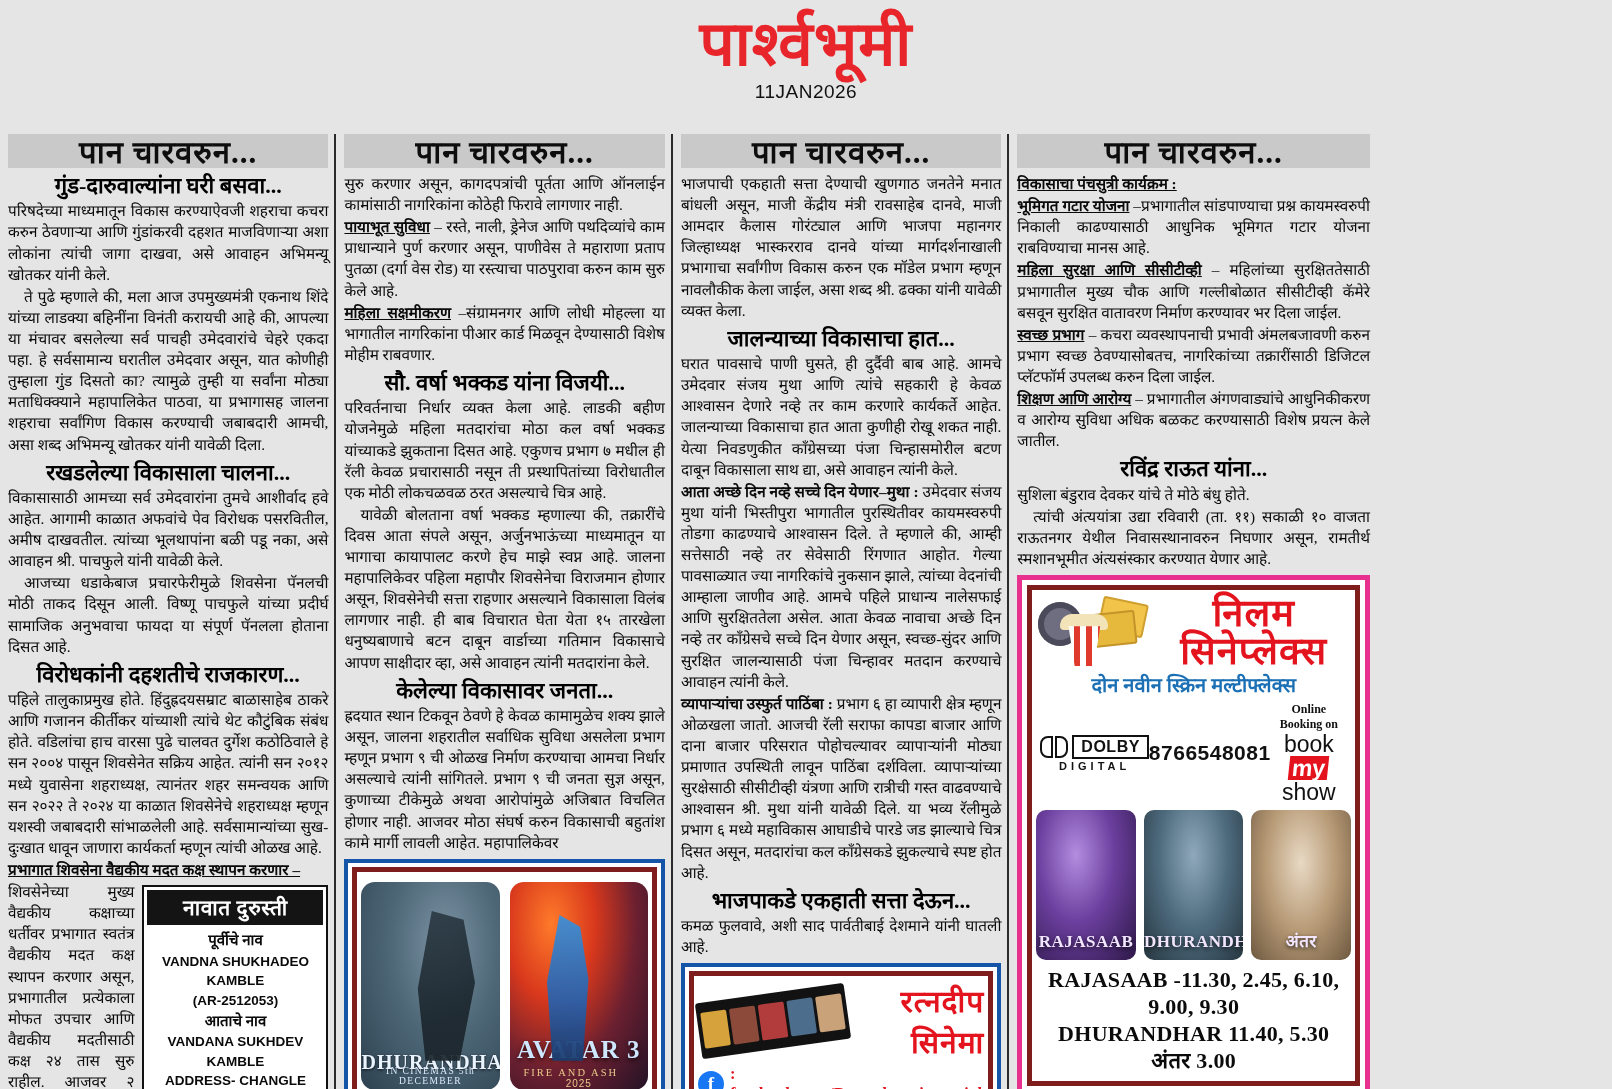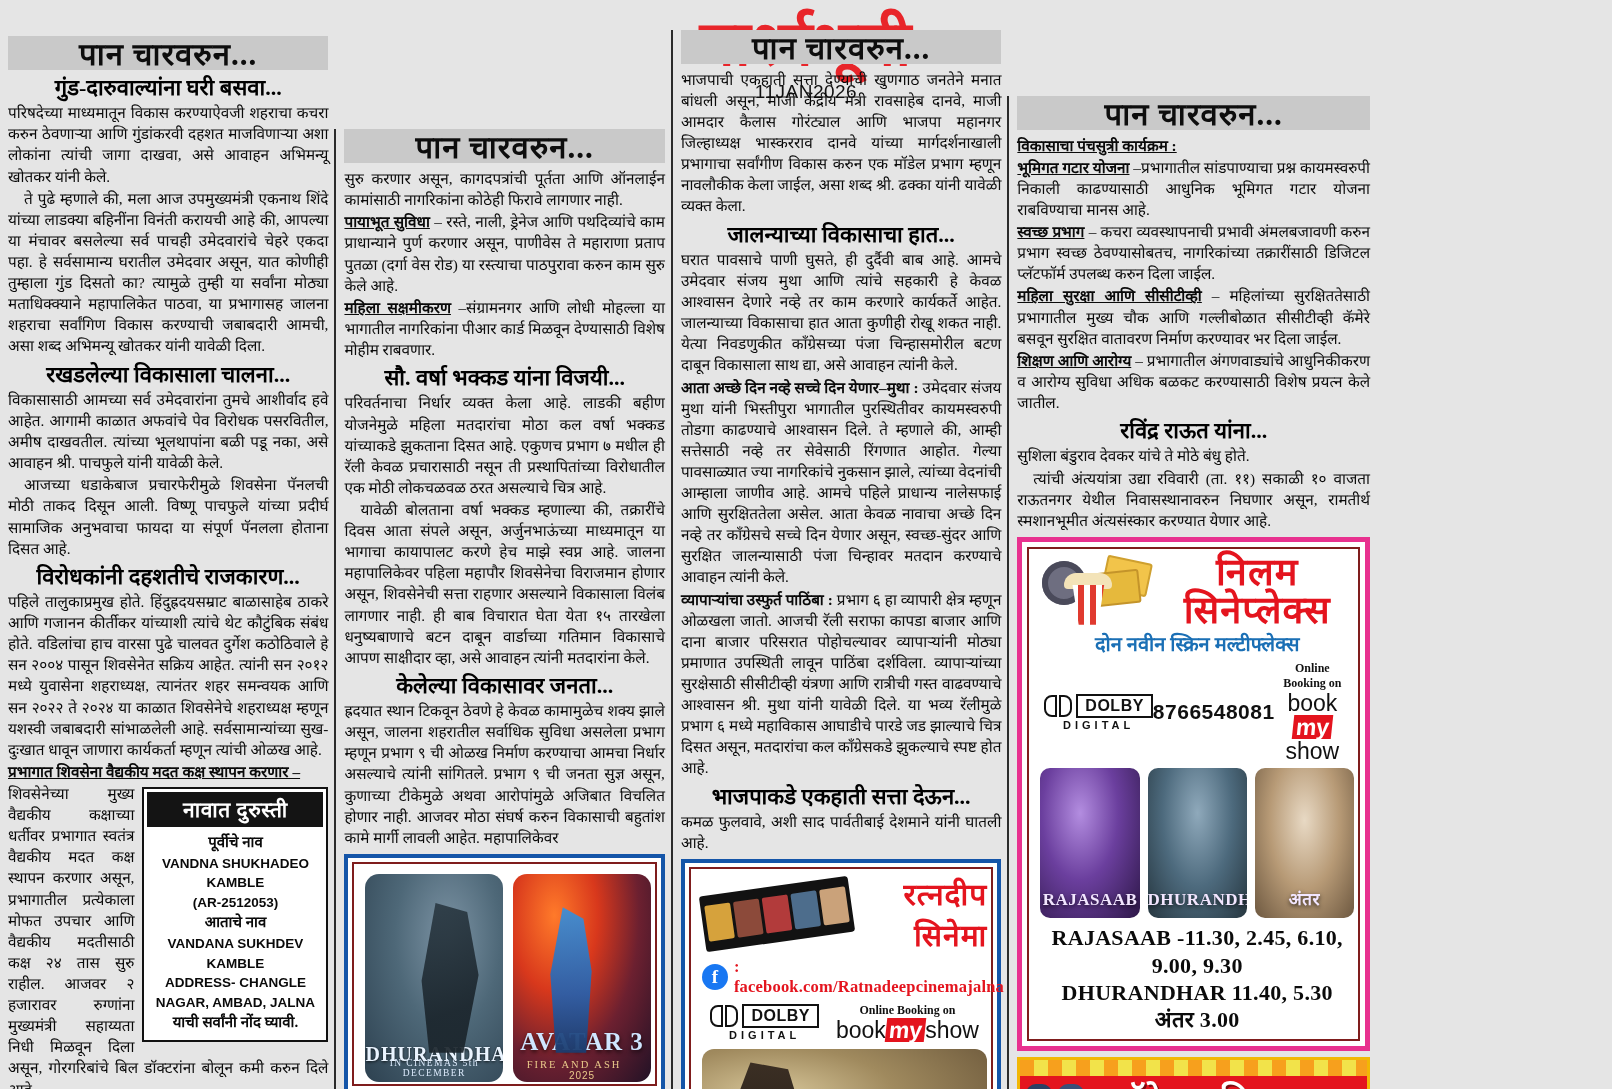--- a/index.html
+++ b/index.html
@@ -19,21 +19,21 @@
     letter-spacing: 1px; line-height: 1.05;
   }
   .masthead-date {
     font-size: 19px; color: #111; margin-top: 4px; letter-spacing: 0.5px;
   }
 
   
   .cols {
     position: absolute; top: 134px; left: 0;
     width: 1376px; height: 955px;
-    display: flex; align-items: center;
+    display: flex; align-items: flex-start;
   }
   .col {
     position: relative; overflow: hidden;
     padding: 0 6px 0 8px;
   }
   .col1 { width: 392px; }
   .col2 { width: 394px; border-left: 2px solid #2b2b2b; }
   .col3 { width: 394px; border-left: 2px solid #2b2b2b; }
   .col4 { width: 432px; border-left: 2px solid #2b2b2b; }
 
@@ -97,21 +97,21 @@
 
   
   .ad-blue {
     border: 4px solid #1455a8; background: #fff; padding: 4px;
     margin-top: 6px;
   }
   .ad-pink {
     border: 5px solid #e8318f; background: #fff; padding: 5px;
     margin-top: 6px;
   }
-  .ad-inner { border: 2px solid #7f1d1d; padding: 4px 4px 2px 11px; }
+  .ad-inner { border: 5px solid #7f1d1d; padding: 4px 4px 2px 4px; }
 
   
   .km-title {
     font-family: "Liberation Serif", serif;
     font-weight: bold; font-size: 28px; color: #d8232a;
     text-align: center; line-height: 1.05;
   }
   .km-sub {
     font-family: "Liberation Serif", serif;
     font-size: 16px; color: #111; text-align: center; margin-top: 2px;
@@ -499,22 +499,22 @@
       </div>
     </div>
 
     <div class="col col4">
       <div class="banner">
         <span class="banner-text">पान चारवरुन...</span>
       </div>
 
       <div class="para lead">विकासाचा पंचसुत्री कार्यक्रम :</div>
       <div class="para"><span class="lead">भूमिगत गटार योजना</span><span> –प्रभागातील सांडपाण्याचा प्रश्न कायमस्वरुपी निकाली काढण्यासाठी आधुनिक भूमिगत गटार योजना राबविण्याचा मानस आहे.</span></div>
+      <div class="para"><span class="lead">महिला सुरक्षा आणि सीसीटीव्ही</span><span> – महिलांच्या सुरक्षिततेसाठी प्रभागातील मुख्य चौक आणि गल्लीबोळात सीसीटीव्ही कॅमेरे बसवून सुरक्षित वातावरण निर्माण करण्यावर भर दिला जाईल.</span></div>
       <div class="para"><span class="lead">स्वच्छ प्रभाग</span><span> – कचरा व्यवस्थापनाची प्रभावी अंमलबजावणी करुन प्रभाग स्वच्छ ठेवण्यासोबतच, नागरिकांच्या तक्रारींसाठी डिजिटल प्लॅटफॉर्म उपलब्ध करुन दिला जाईल.</span></div>
-      <div class="para"><span class="lead">महिला सुरक्षा आणि सीसीटीव्ही</span><span> – महिलांच्या सुरक्षिततेसाठी प्रभागातील मुख्य चौक आणि गल्लीबोळात सीसीटीव्ही कॅमेरे बसवून सुरक्षित वातावरण निर्माण करण्यावर भर दिला जाईल.</span></div>
       <div class="para"><span class="lead">शिक्षण आणि आरोग्य</span><span> – प्रभागातील अंगणवाड्यांचे आधुनिकीकरण व आरोग्य सुविधा अधिक बळकट करण्यासाठी विशेष प्रयत्न केले जातील.</span></div>
 
       <div class="headline">रविंद्र राऊत यांना...</div>
       <div class="para">सुशिला बंडुराव देवकर यांचे ते  मोठे बंधु होते.</div>
       <div class="para indent">त्यांची अंत्ययांत्रा उद्या रविवारी (ता. ११) सकाळी १० वाजता राऊतनगर  येथील निवासस्थानावरुन निघणार असून, रामतीर्थ स्मशानभूमीत अंत्यसंस्कार करण्यात येणार आहे.</div>
 
       <div class="ad-pink">
         <div class="ad-inner">
           <div class="nc-head">
             <div class="nc-icons">

